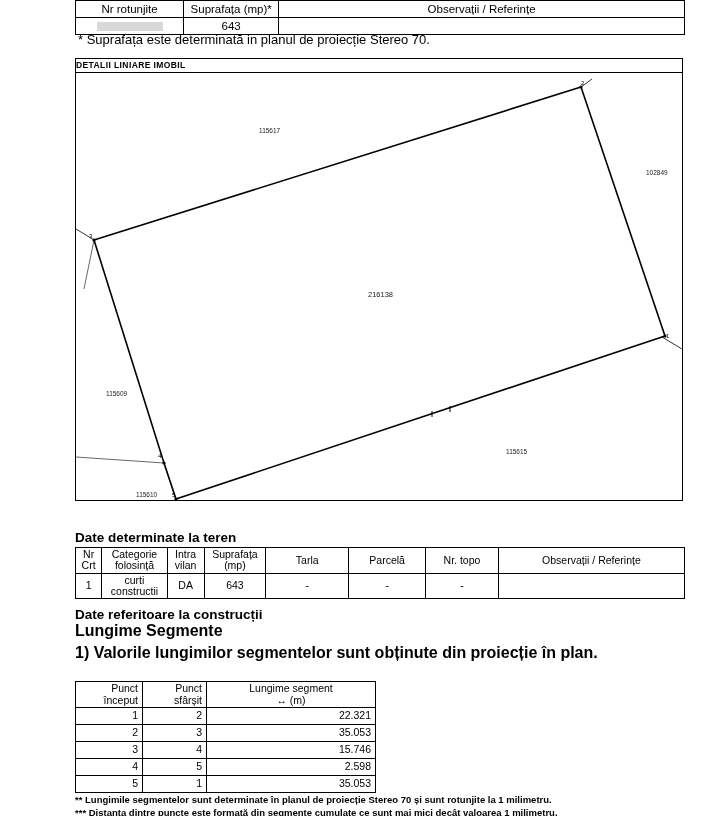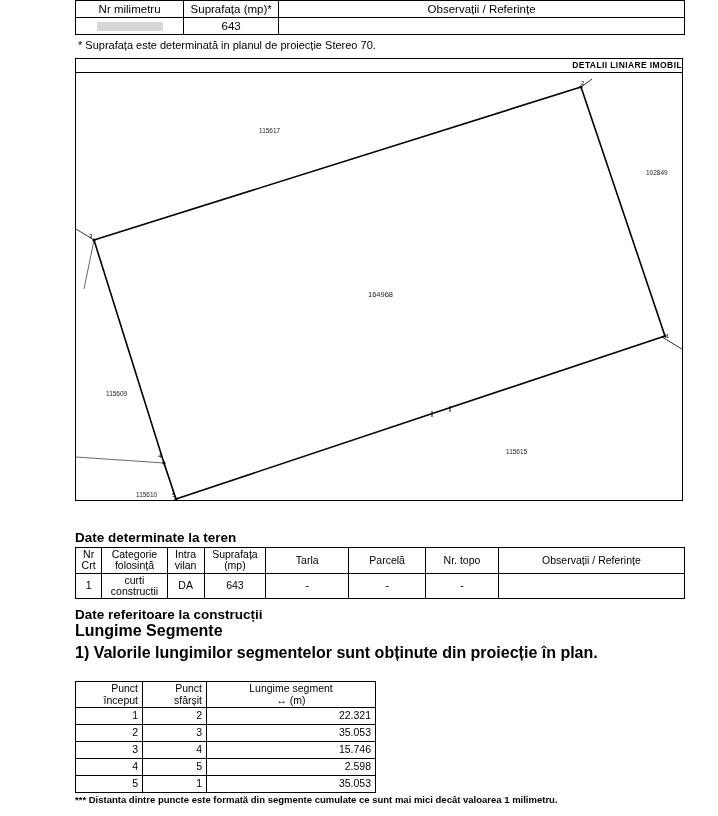--- a/index.html
+++ b/index.html
@@ -43,41 +43,41 @@
   .redacted {
     display: inline-block;
     width: 66px;
     height: 9px;
     background: #d8d8d8;
     vertical-align: middle;
   }
   .note {
     position: absolute;
     left: 78px;
-    top: 39px;
-    font-size: 11px;
+    top: 32px;
+    font-size: 13px;
     text-align: right;
   }
 
   
   .plan {
     position: absolute;
     left: 75px;
     top: 58px;
     width: 608px;
     height: 443px;
     border: 1px solid #000;
     box-sizing: border-box;
   }
   .plan-title {
     position: absolute;
     left: 0;
     top: 1px;
     width: 100%;
-    text-align: right;
+    text-align: left;
     font-size: 8.5px;
     font-weight: bold;
     letter-spacing: .4px;
   }
   .plan-hr {
     position: absolute;
     left: 0;
     top: 13px;
     width: 100%;
     height: 1px;
@@ -178,21 +178,21 @@
   }
 </style>
 </head>
 <body>
 
 <div class="page">
 
   <table class="top-table">
     <thead>
       <tr>
-        <th class="c1">Nr milimetru</th>
+        <th class="c1">Nr rotunjite</th>
         <th class="c2">Suprafața (mp)*</th>
         <th class="c3">Observații / Referințe</th>
       </tr>
     </thead>
     <tbody>
       <tr>
         <td class="c1"><span class="redacted"></span></td>
         <td class="c2">643</td>
         <td class="c3"></td>
       </tr>
@@ -221,21 +221,21 @@
 
       <circle cx="18" cy="181" r="1.6" fill="#000"></circle>
       <circle cx="505" cy="28" r="1.6" fill="#000"></circle>
       <circle cx="589" cy="277" r="1.6" fill="#000"></circle>
       <circle cx="100" cy="440" r="1.6" fill="#000"></circle>
       <circle cx="88" cy="404" r="1.6" fill="#000"></circle>
     </svg>
 
     <div class="lbl" style="left:183px; top:68px;">115617</div>
     <div class="lbl" style="left:570px; top:110px;">102849</div>
-    <div class="lbl lbl-big" style="left:292px; top:231px;">164968</div>
+    <div class="lbl lbl-big" style="left:292px; top:231px;">216138</div>
     <div class="lbl" style="left:30px; top:331px;">115609</div>
     <div class="lbl" style="left:430px; top:389px;">115615</div>
     <div class="lbl" style="left:60px; top:432px;">115610</div>
 
     <div class="vtx" style="left:505px; top:21px;">2</div>
     <div class="vtx" style="left:590px; top:274px;">1</div>
     <div class="vtx" style="left:13px; top:174px;">3</div>
     <div class="vtx" style="left:82px; top:394px;">4</div>
     <div class="vtx" style="left:96px; top:433px;">5</div>
   </div>
@@ -316,16 +316,17 @@
       </tr>
       <tr>
         <td>5</td>
         <td>1</td>
         <td>35.053</td>
       </tr>
     </tbody>
   </table>
 
   <div class="foot">
+    <div>** Lungimile segmentelor sunt determinate în planul de proiecție Stereo 70 și sunt rotunjite la 1 milimetru.</div>
     <div>*** Distanta dintre puncte este formată din segmente cumulate ce sunt mai mici decât valoarea 1 milimetru.</div>
   </div>
 
 </div>
 
 </body></html>

